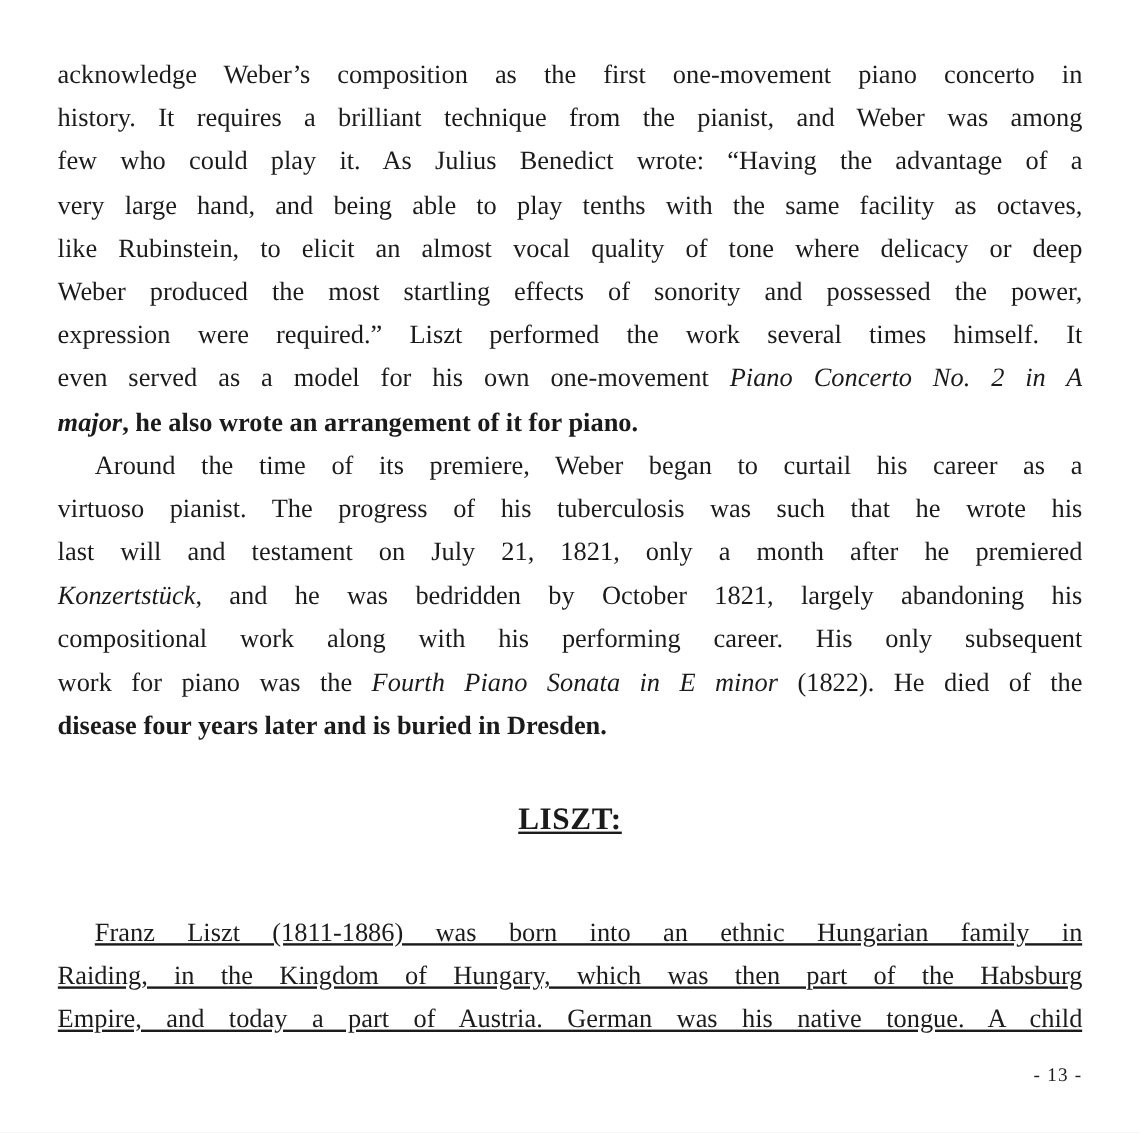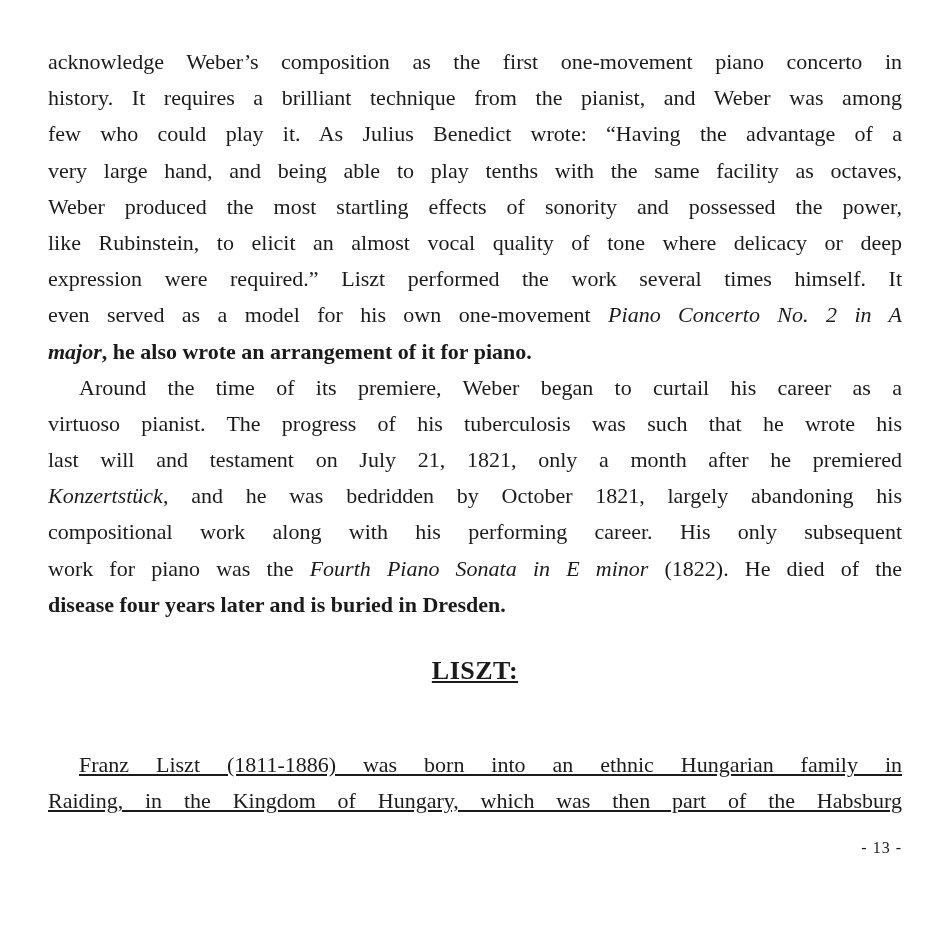--- a/index.html
+++ b/index.html
@@ -32,21 +32,21 @@
   .line.last {
     text-align-last: left;
     font-weight: bold;
   }
   .line.indent {
     text-indent: 31px;
   }
   .italic { font-style: italic; margin-top: 28px; }
   .heading {
     text-align: center;
-    margin-top: 30px;
+    margin-top: 42px;
     text-decoration: underline;
   }
   .heading-title {
     display: inline-block;
     font-size: 26px;
     font-weight: bold;
     line-height: 36px;
     text-decoration: underline;
     letter-spacing: 0.5px;
   }
@@ -70,22 +70,22 @@
 </head>
 <body>
 
 <div class="page">
 
   <div class="paragraph">
       <div class="line"><span>acknowledge Weber’s composition as the first one-movement piano concerto in</span></div>
       <div class="line"><span>history. It requires a brilliant technique from the pianist, and Weber was among</span></div>
       <div class="line"><span>few who could play it. As Julius Benedict wrote: “Having the advantage of a</span></div>
       <div class="line"><span>very large hand, and being able to play tenths with the same facility as octaves,</span></div>
+      <div class="line"><span>like Rubinstein, to elicit an almost vocal quality of tone where delicacy or deep</span></div>
       <div class="line"><span>Weber produced the most startling effects of sonority and possessed the power,</span></div>
-      <div class="line"><span>like Rubinstein, to elicit an almost vocal quality of tone where delicacy or deep</span></div>
       <div class="line"><span>expression were required.” Liszt performed the work several times himself. It</span></div>
       <div class="line"><span>even served as a model for his own one-movement </span><span class="italic">Piano Concerto No. 2 in A</span></div>
       <div class="line last"><span class="italic">major</span><span>, he also wrote an arrangement of it for piano.</span></div>
     </div>
 
   <div class="paragraph">
       <div class="line indent"><span>Around the time of its premiere, Weber began to curtail his career as a</span></div>
       <div class="line"><span>virtuoso pianist. The progress of his tuberculosis was such that he wrote his</span></div>
       <div class="line"><span>last will and testament on July 21, 1821, only a month after he premiered</span></div>
       <div class="line"><span class="italic">Konzertstück</span><span>, and he was bedridden by October 1821, largely abandoning his</span></div>
@@ -96,17 +96,18 @@
 
   <div class="heading">
     <div>
       <span class="heading-title">LISZT:</span>
     </div>
   </div>
 
   <div class="paragraph para-after-heading">
       <div class="line indent"><span>Franz Liszt (1811-1886) was born into an ethnic Hungarian family in</span></div>
       <div class="line"><span>Raiding, in the Kingdom of Hungary, which was then part of the Habsburg</span></div>
+      <div class="line"><span>Empire, and today a part of Austria. German was his native tongue. A child</span></div>
     </div>
 
   <div class="footer">- 13 -</div>
 
 </div>
 
 </body></html>

